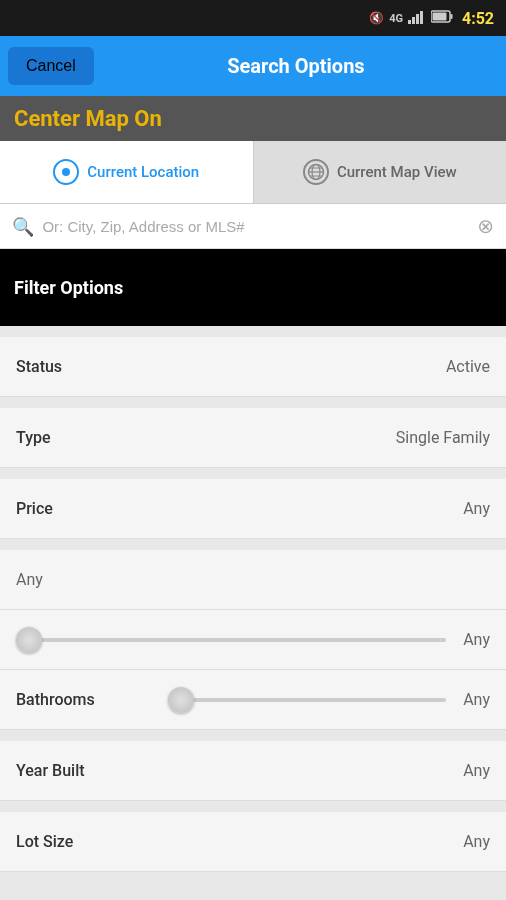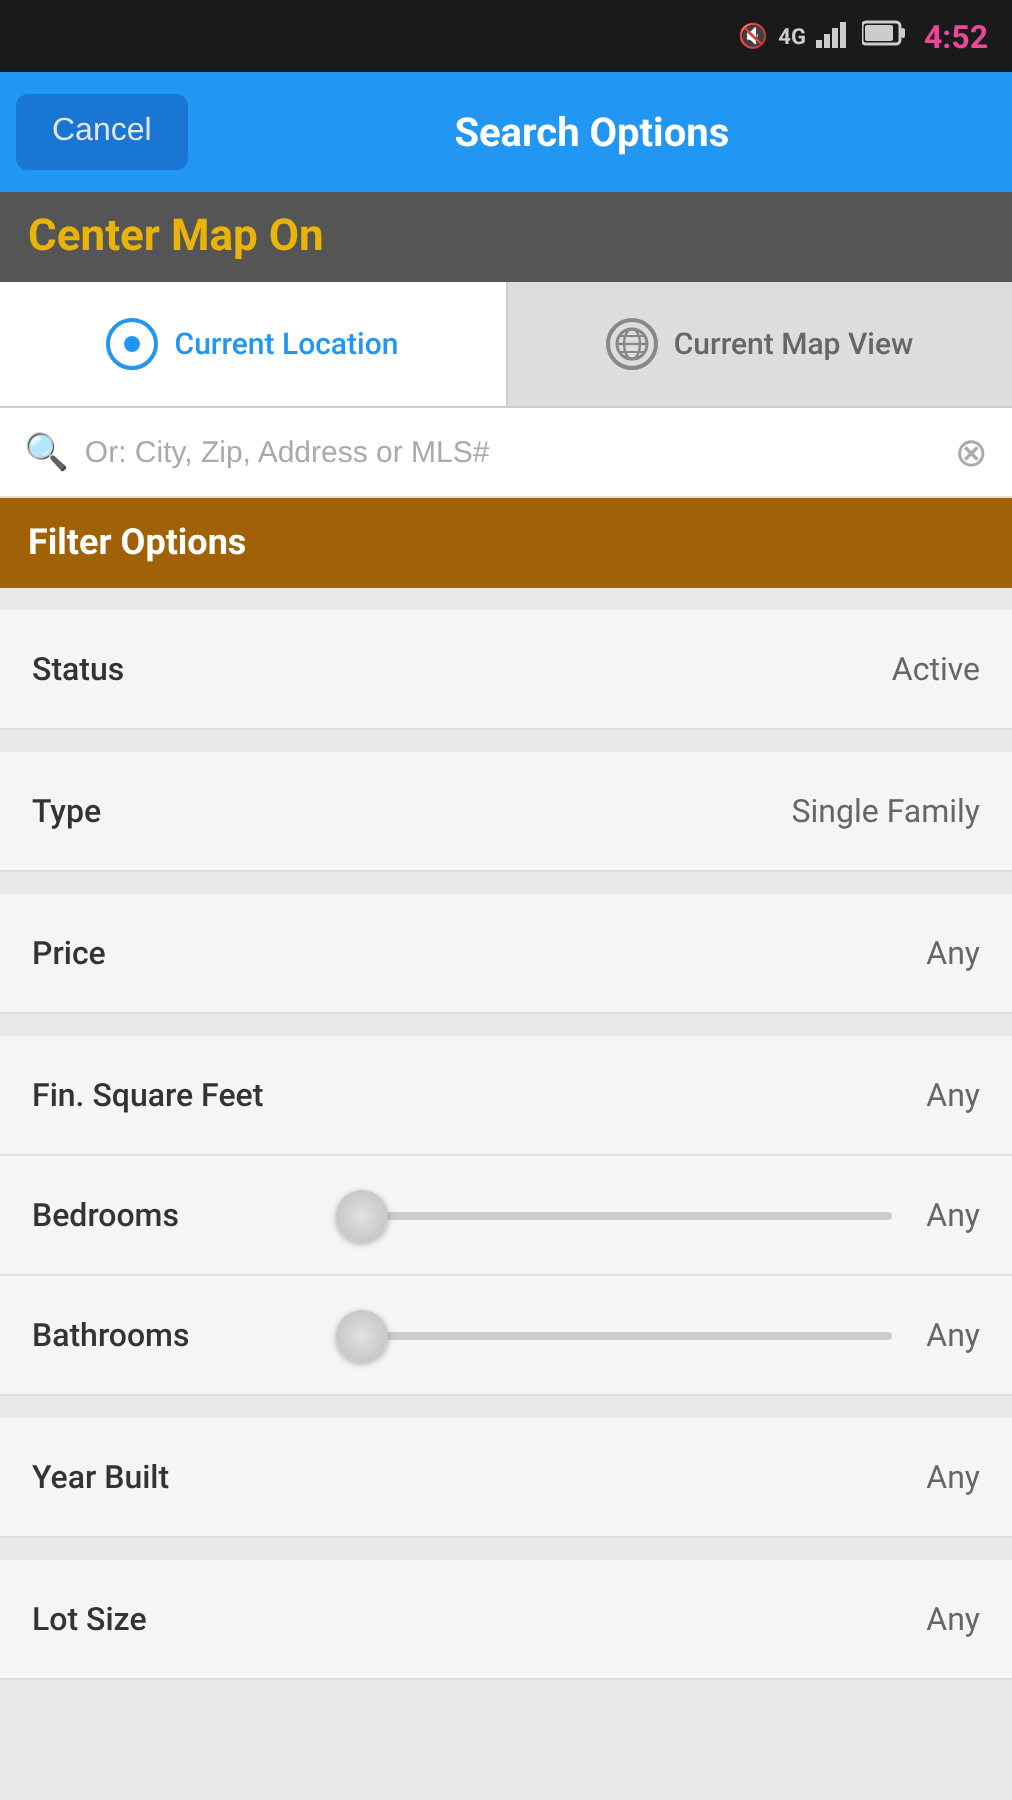--- a/index.html
+++ b/index.html
@@ -20,42 +20,42 @@
       justify-content: flex-end;
       padding: 0 12px;
       gap: 6px;
     }
     .status-icons {
       display: flex;
       align-items: center;
       gap: 5px;
     }
     .status-time {
-      color: #ec4899;
+      color: #fde047;
       font-size: 16px;
       font-weight: bold;
       margin-left: 4px;
     }
     .status-icon-item {
       color: #ccc;
       font-size: 12px;
     }
 
     
     .nav-bar {
       background: #2196F3;
       height: 60px;
       display: flex;
       align-items: center;
       justify-content: space-between;
       padding: 0 8px;
     }
     .nav-btn {
       background: #1976D2;
-      color: #e5e5e5;
+      color: #000000;
       border: none;
       border-radius: 6px;
       padding: 10px 18px;
       font-size: 16px;
       font-weight: 500;
       cursor: pointer;
     }
     .nav-title {
       color: #fff;
       font-size: 20px;
@@ -127,22 +127,22 @@
       font-size: 15px;
       color: #333;
       background: transparent;
     }
     .search-input::placeholder {
       color: #aaa;
     }
 
     
     .filter-header {
-      background: #a16207;
-      padding: 12px 14px;
+      background: #000000;
+      padding: 28px 14px;
     }
     .filter-header-text {
       color: #fff;
       font-size: 18px;
       font-weight: bold;
     }
 
     
     .filter-row {
       background: #f5f5f5;
@@ -324,26 +324,24 @@
   <span class="filter-label">Type</span>
   <span class="filter-value">Single Family</span>
 </div>
 
 <div class="filter-row">
   <span class="filter-label">Price</span>
   <span class="filter-value">Any</span>
 </div>
 
 <div class="filter-row">
-  <span class="filter-label">Fin. Square Feet</span>
   <span class="filter-value">Any</span>
 </div>
 
 <div class="filter-row-slider">
-  <span class="slider-label">Bedrooms</span>
   <div class="slider-track">
     <div class="slider-thumb"></div>
   </div>
   <span class="slider-value">Any</span>
 </div>
 
 <div class="filter-row-slider">
   <span class="slider-label">Bathrooms</span>
   <div class="slider-track">
     <div class="slider-thumb"></div>

